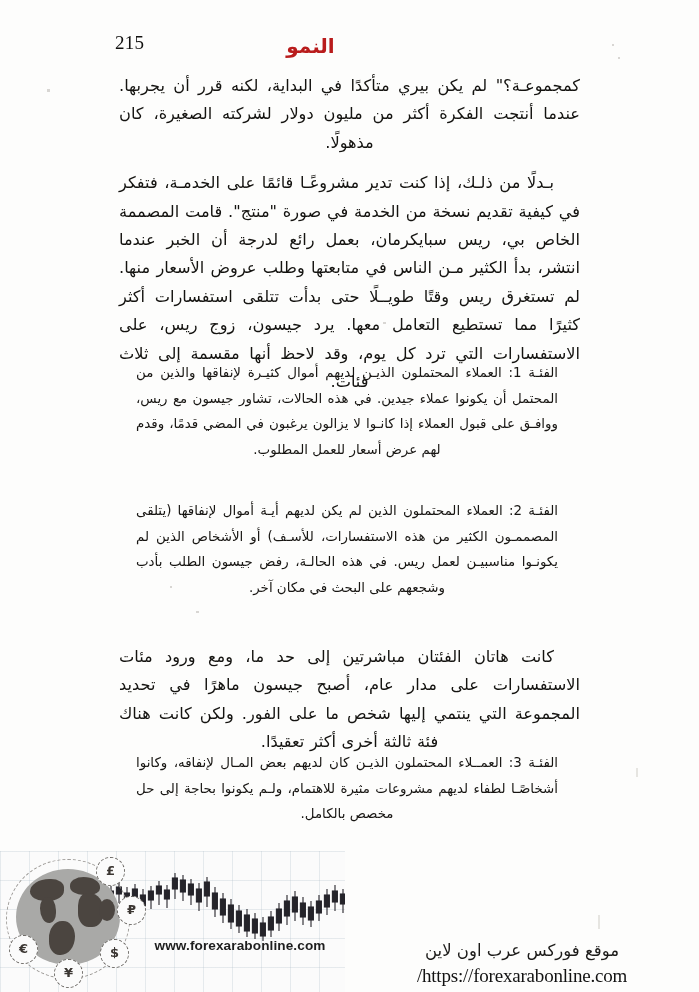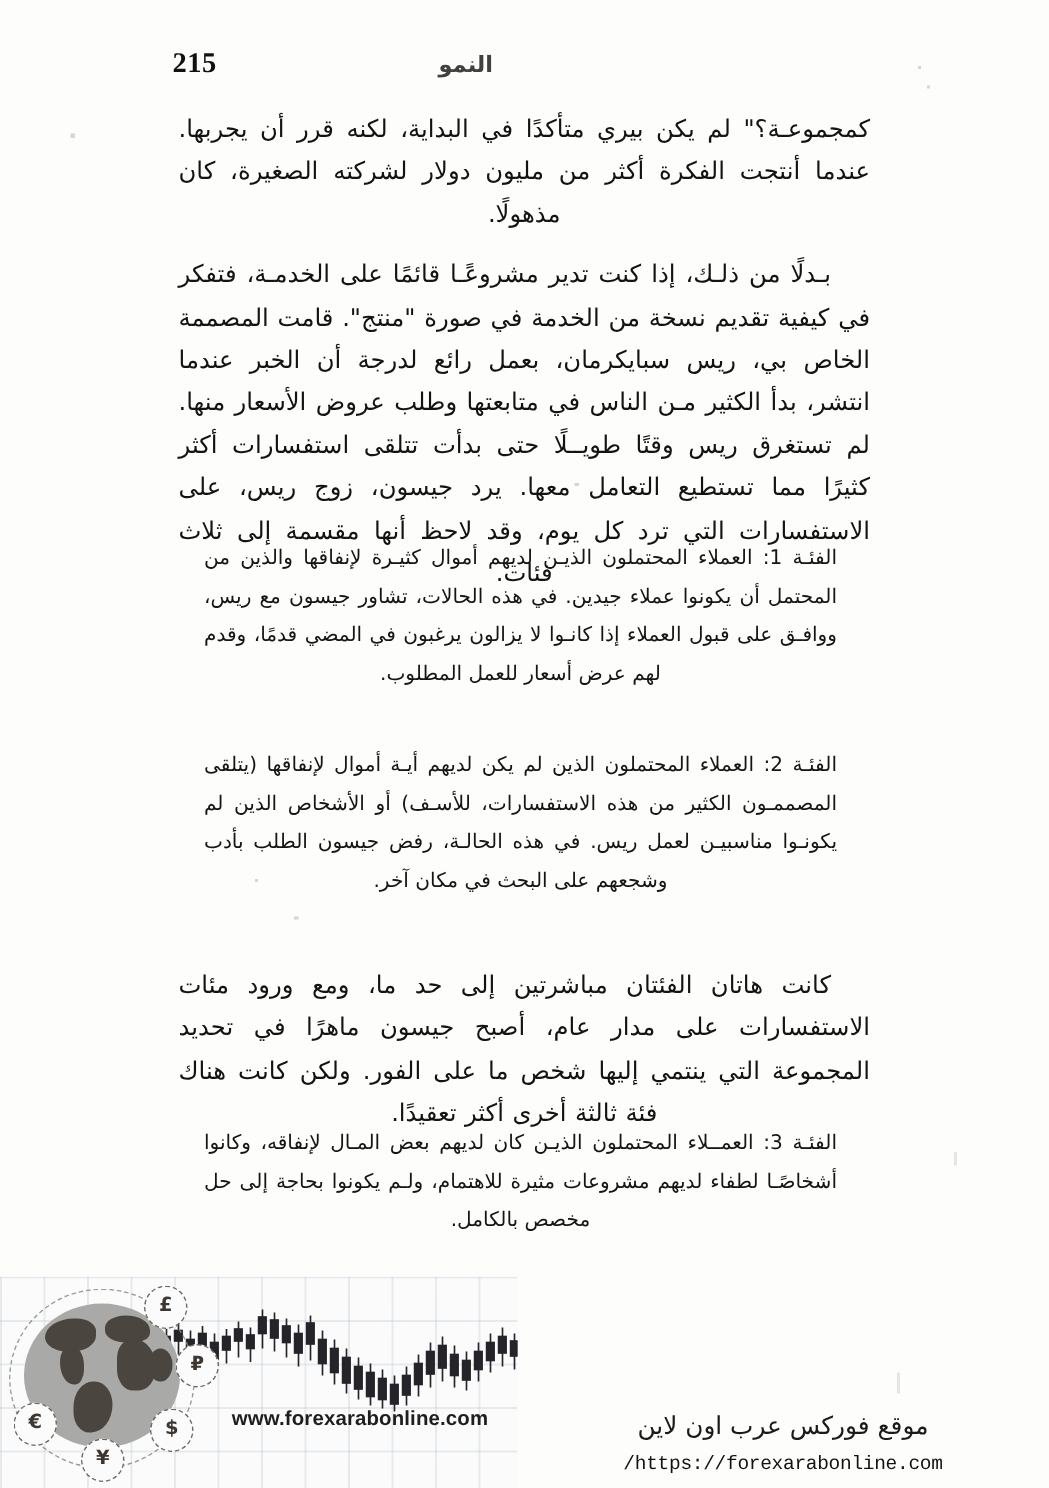--- a/index.html
+++ b/index.html
@@ -31,34 +31,34 @@
     top: 32px;
     left: 0;
     width: 699px;
     height: 24px;
   }
   .folio {
     position: absolute;
     left: 115px;
     top: 0;
     font-family: "Liberation Serif", "DejaVu Serif", serif;
-    font-weight: bold;
+    font-weight: normal;
     font-size: 19px;
     letter-spacing: .3px;
     color: #121110;
   }
   .head-title {
     position: absolute;
     left: 0;
     top: 2px;
     width: 621px;
     text-align: center;
-    font-size: 15px;
+    font-size: 20px;
     font-weight: bold;
-    color: #404040;
+    color: #b91c1c;
     letter-spacing: .2px;
   }
 
   
   .body-col {
     position: absolute;
     top: 72px;
     right: 119px;
     width: 461px;
   }
@@ -180,22 +180,22 @@
     width: 290px;
     text-align: center;
   }
   .foot-ar {
     font-size: 16.5px;
     color: #1b1a18;
     line-height: 24px;
     margin-top: 24px;
   }
   .foot-url {
-    font-family: Liberation Mono, monospace;
-    font-size: 13px;
+    font-family: Liberation Serif, serif;
+    font-size: 19px;
     color: #121212;
     line-height: 25px;
     letter-spacing: -.2px;
   }
 </style>
 </head>
 <body>
 
 <div class="page">
 

